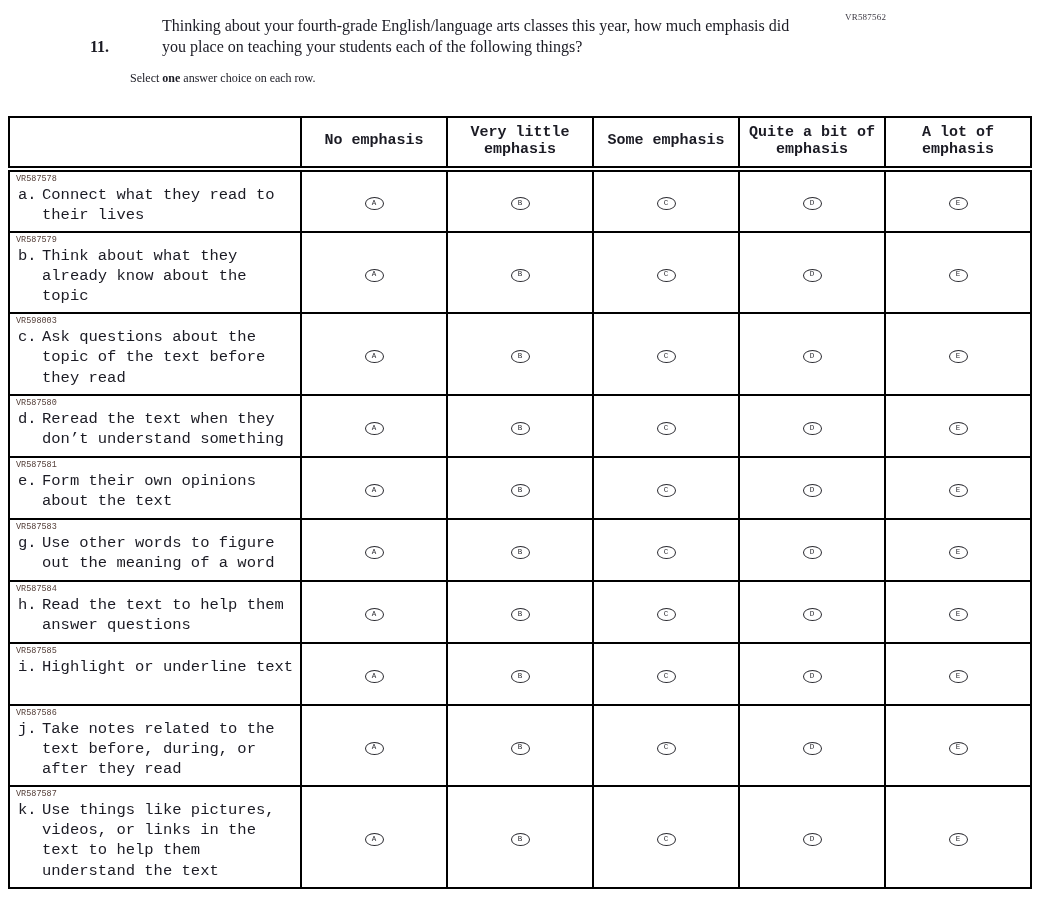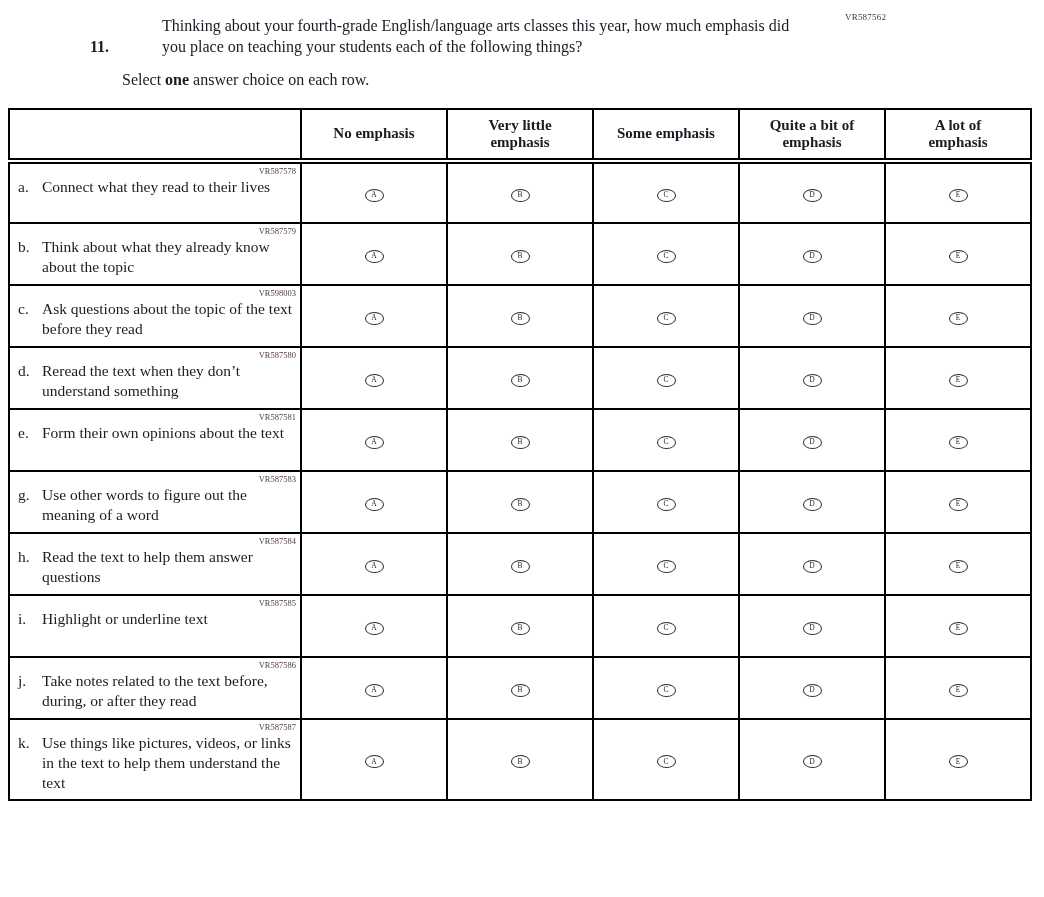--- a/index.html
+++ b/index.html
@@ -37,34 +37,35 @@
     flex-shrink: 0;
     line-height: 1.32;
   }
   .qtext {
     font-size: 16px;
     line-height: 1.32;
     max-width: 665px;
     margin-left: 40px;
   }
   .instruction {
-    margin-left: 32px;
+    margin-left: 40px;
     margin-top: 14px;
-    font-size: 16px;
+    font-size: 12px;
   }
   .instruction b { font-weight: bold; }
 
   table.answer-table {
     position: absolute;
-    top: 108px;
+    top: 116px;
     left: 8px;
     border-collapse: collapse;
     table-layout: fixed;
     width: 1023px;
     border: 2px solid #000;
+    font-family: Liberation Mono, monospace;
   }
   col.c-label { width: 292px; }
   col.c-opt { width: 146px; }
 
   th.col-head, th.label-head {
     border: 2px solid #000;
     border-bottom: 6px double #000;
     font-size: 15px;
     font-weight: bold;
     text-align: center;
@@ -79,21 +80,21 @@
     vertical-align: top;
     padding: 0 2px 6px 6px;
     height: 62px;
   }
   td.opt-cell {
     border: 2px solid #000;
     text-align: center;
     vertical-align: middle;
   }
   .row-code {
-    text-align: right;
+    text-align: left;
     font-size: 8.5px;
     color: #55403a;
     line-height: 12px;
     padding-right: 2px;
     padding-top: 1px;
   }
   .row-label {
     display: flex;
     font-size: 15.5px;
     line-height: 1.3;

